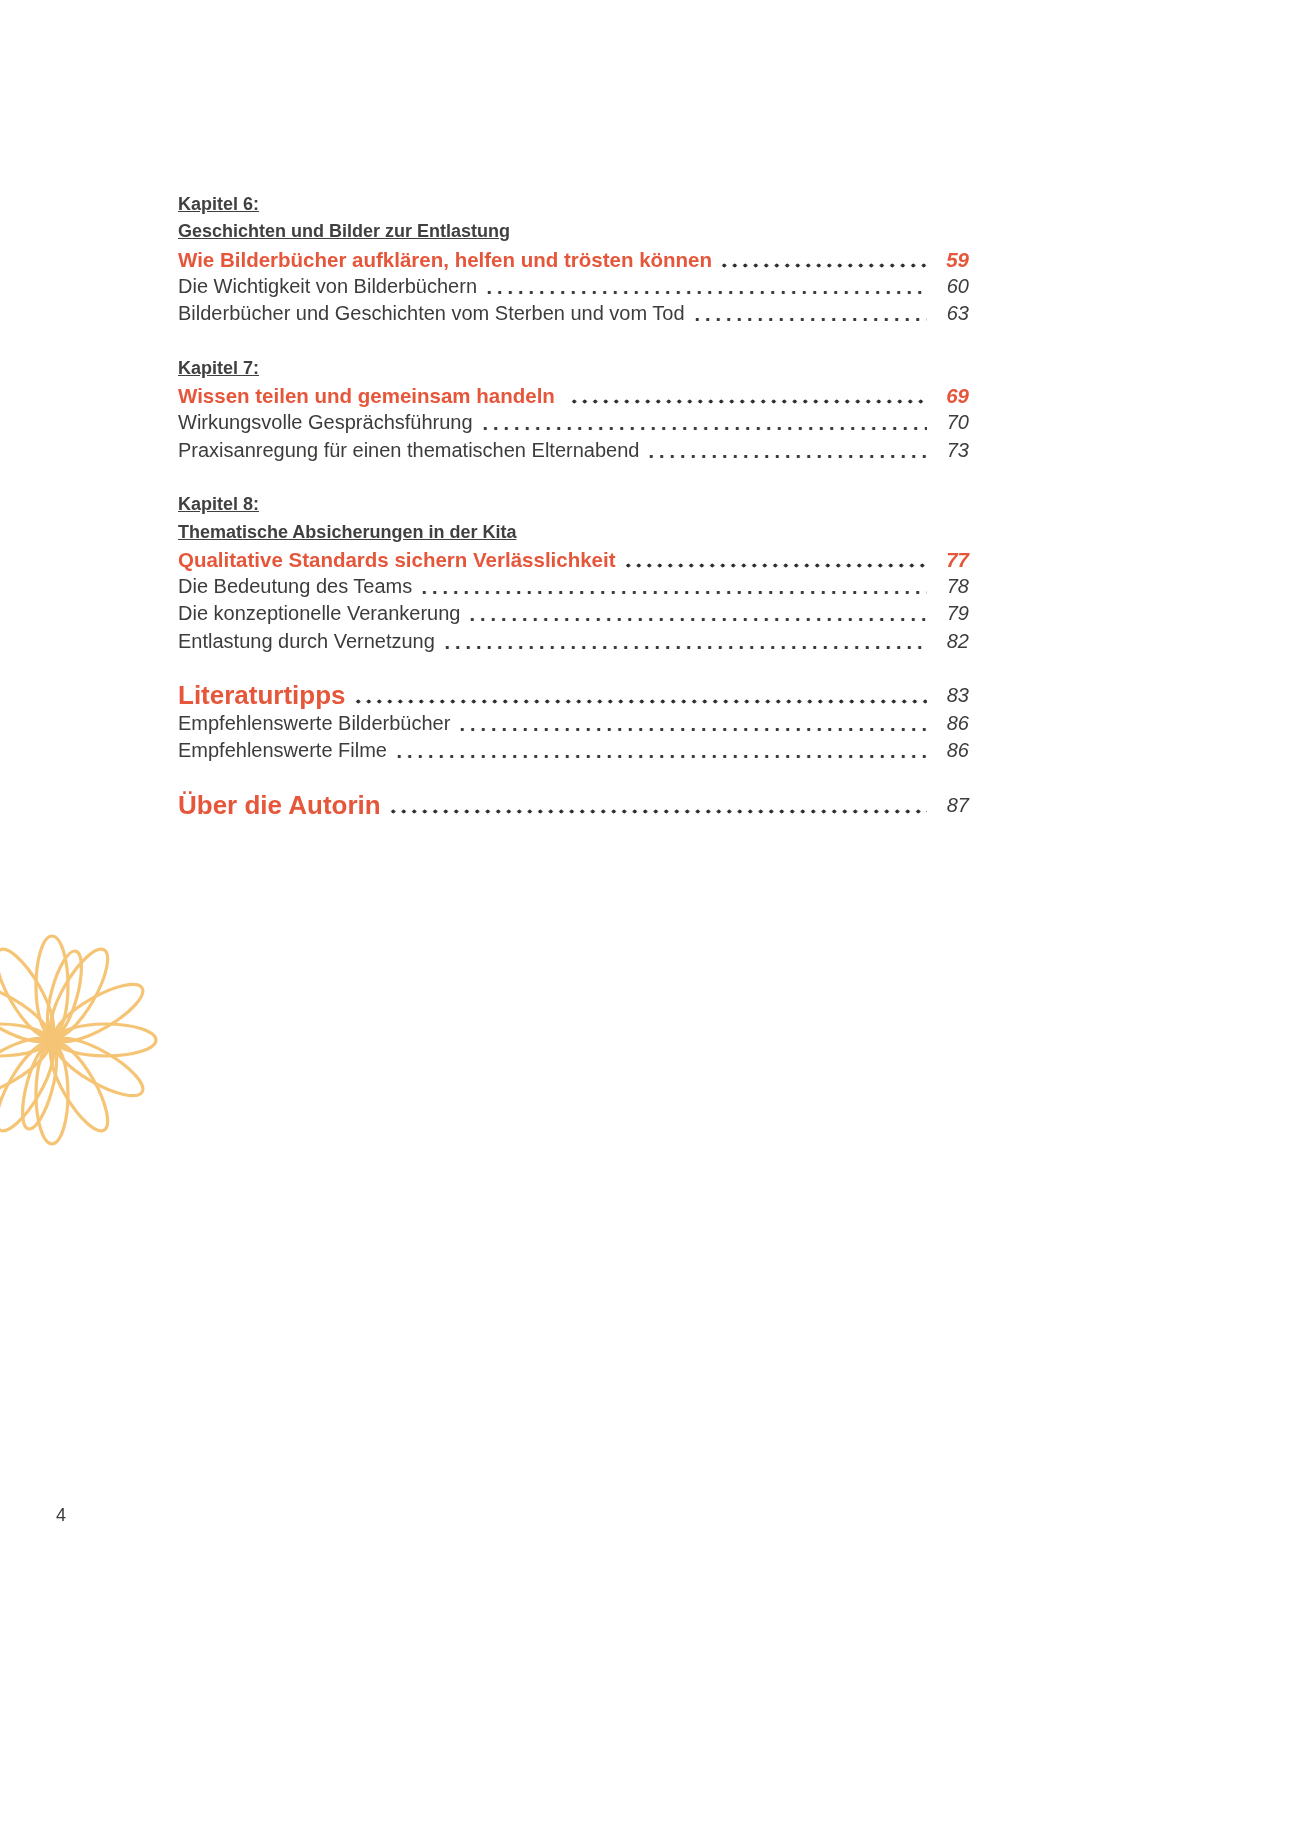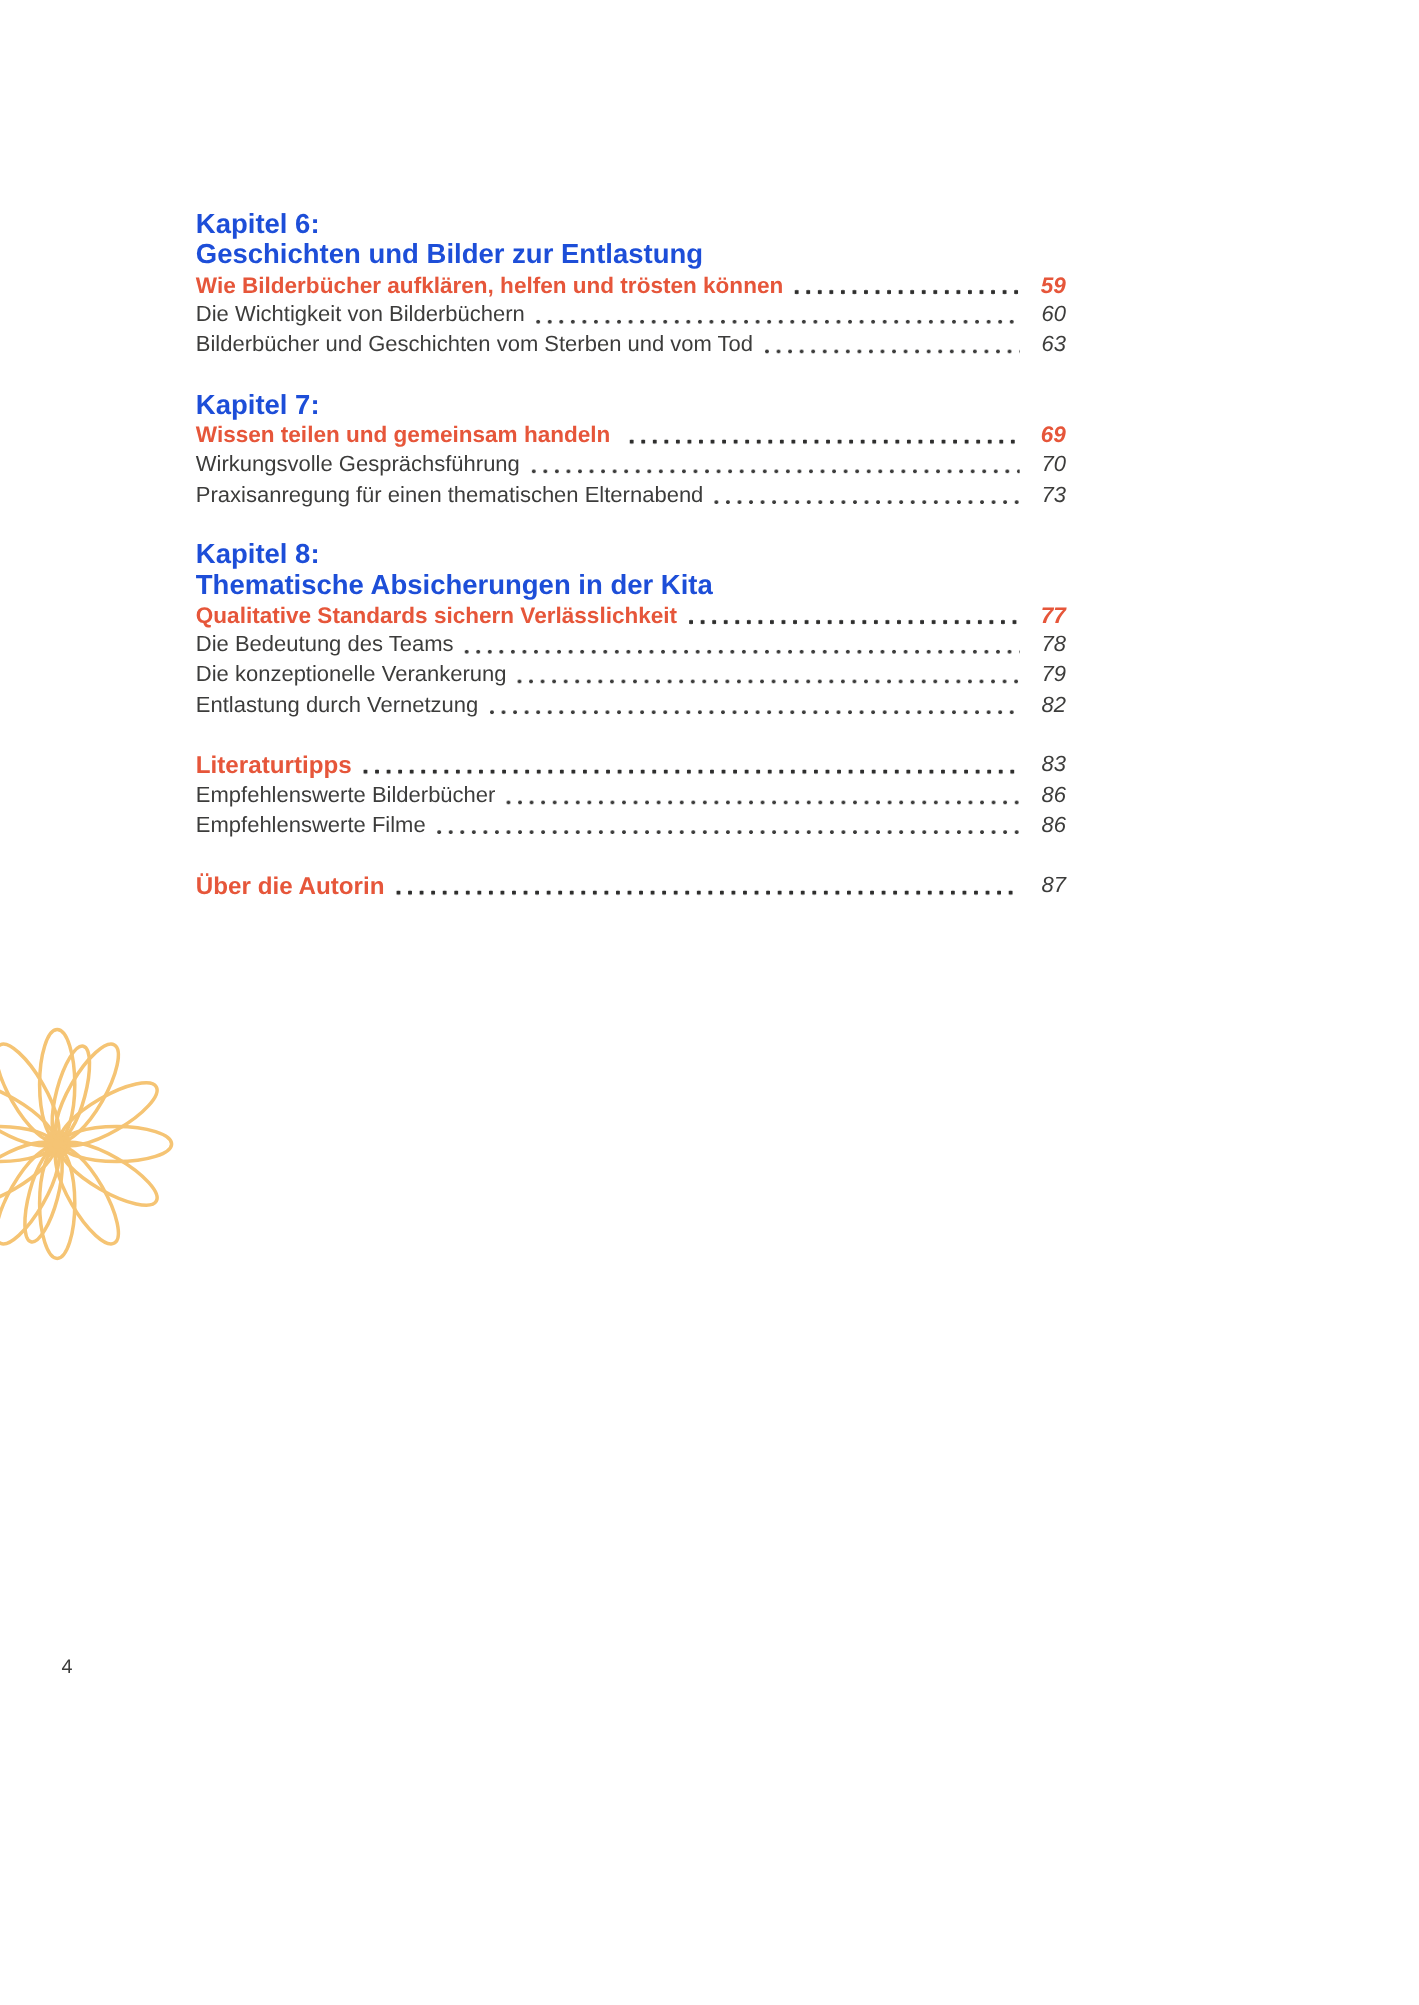--- a/index.html
+++ b/index.html
@@ -12,41 +12,42 @@
     color:#3c3c3b;
   }
   .content {
     position:absolute;
     left:178px; top:191px;
     width:791px;
   }
   .toc-section { margin-bottom:27.3px; }
   .line { line-height:27.3px; font-size:20px; }
   .kicker, .subtitle {
-    color:#1d4ed8;
+    color:#404040;
     font-weight:700;
-    font-size:25px;
+    font-size:18px;
+    text-decoration:underline;
   }
   .toc-line {
     display:flex;
     align-items:flex-start;
     line-height:27.3px;
     font-size:20px;
   }
   .toc-line .label { white-space:nowrap; }
   .toc-line.bold-line .label,
   .toc-line.bold-line .pagenum.accent {
     color:#e6563a;
     font-weight:700;
     font-size:20.5px;
   }
   .toc-line.bold-label .label {
     color:#e6563a;
     font-weight:700;
-    font-size:22px;
+    font-size:26px;
   }
   .pagenum {
     min-width:34px;
     text-align:right;
     white-space:nowrap;
     font-style:italic;
   }
   .leader {
     flex:1 1 auto;
     min-width:14px;

